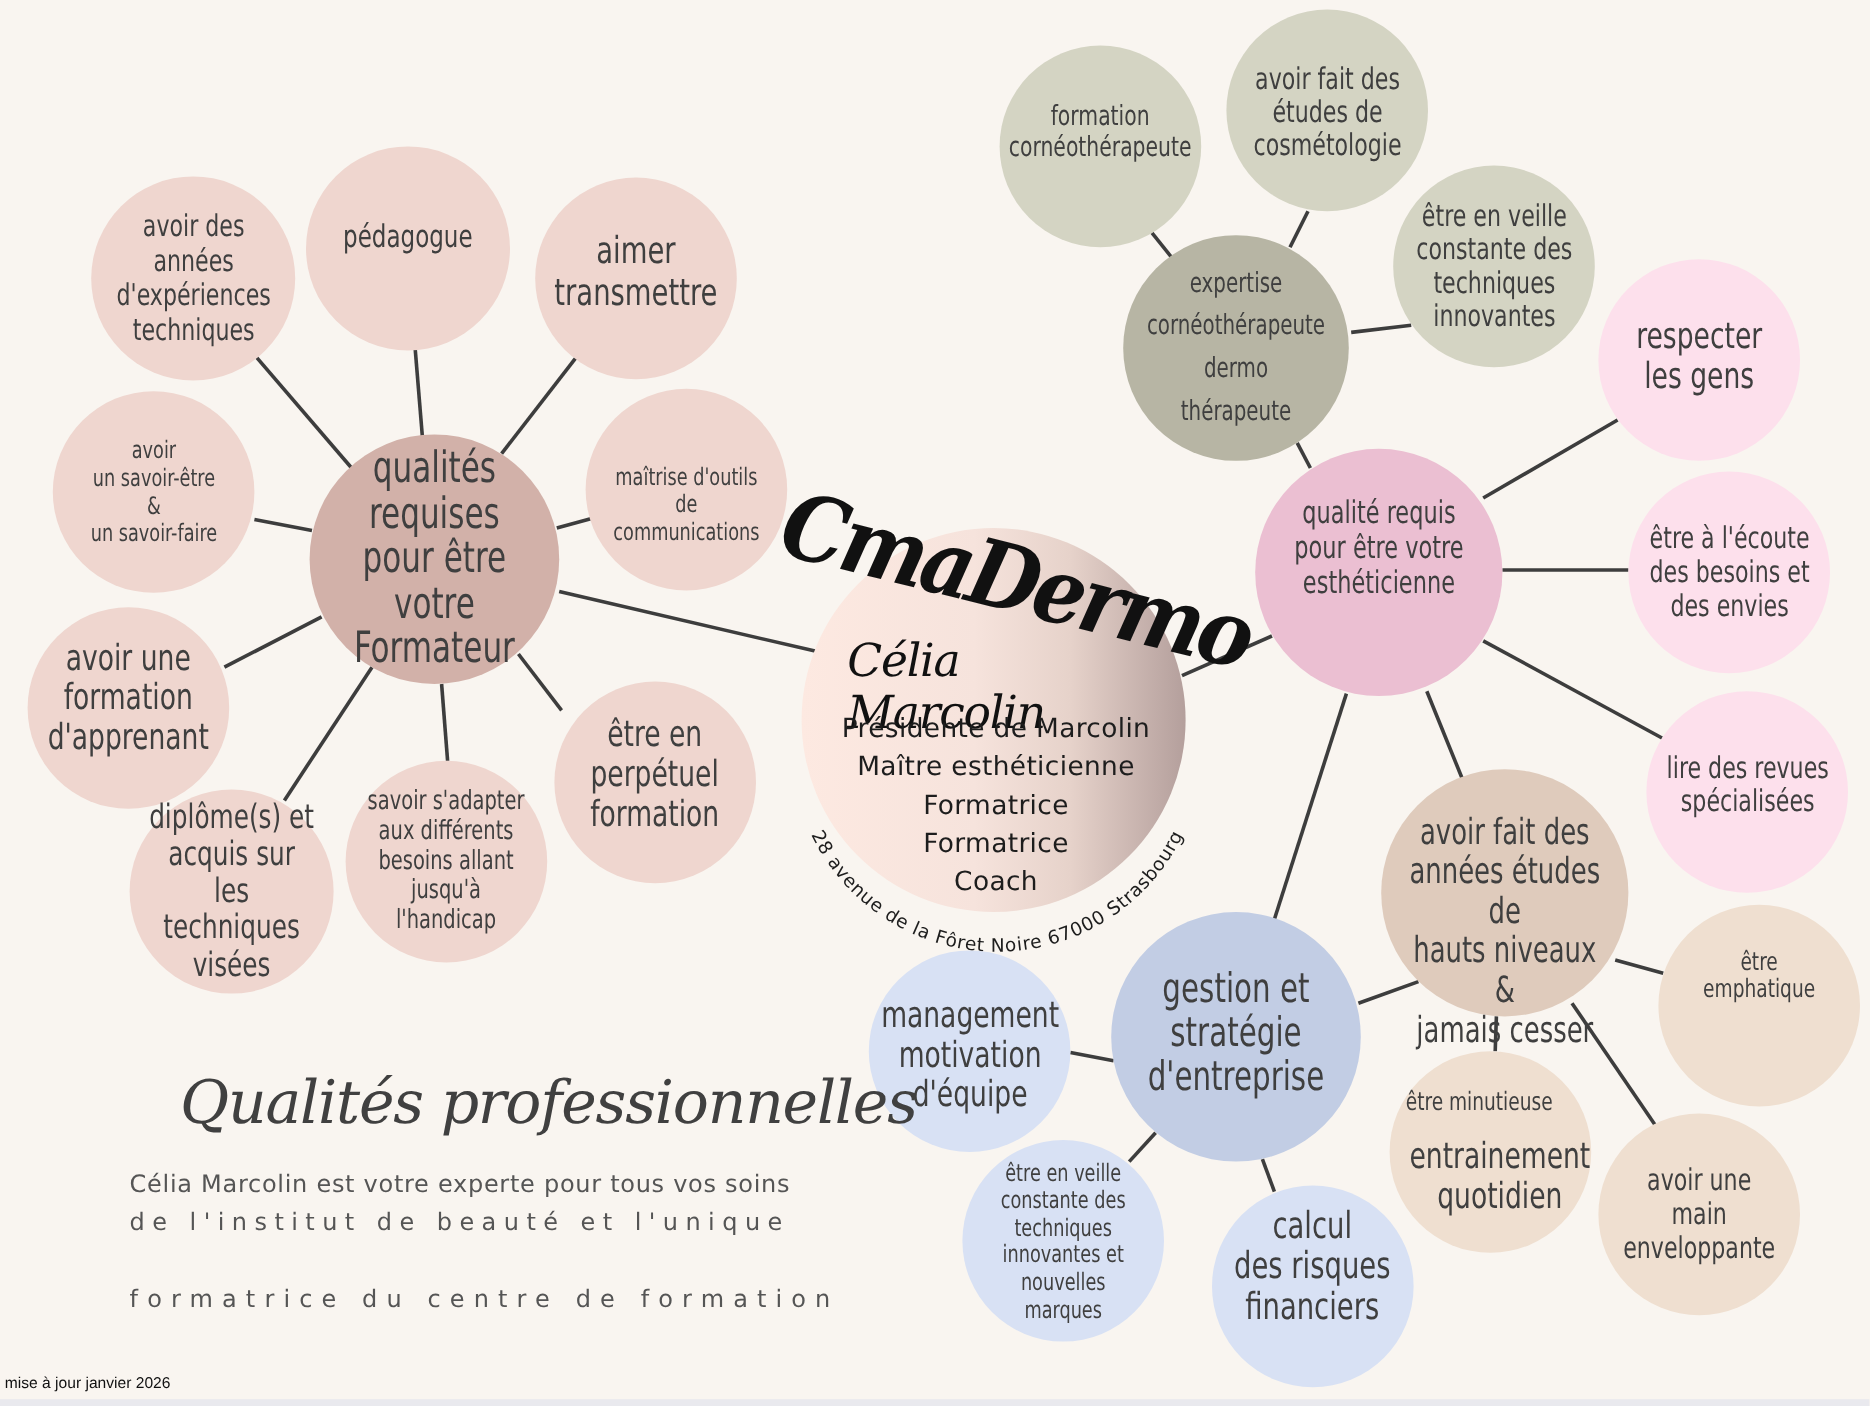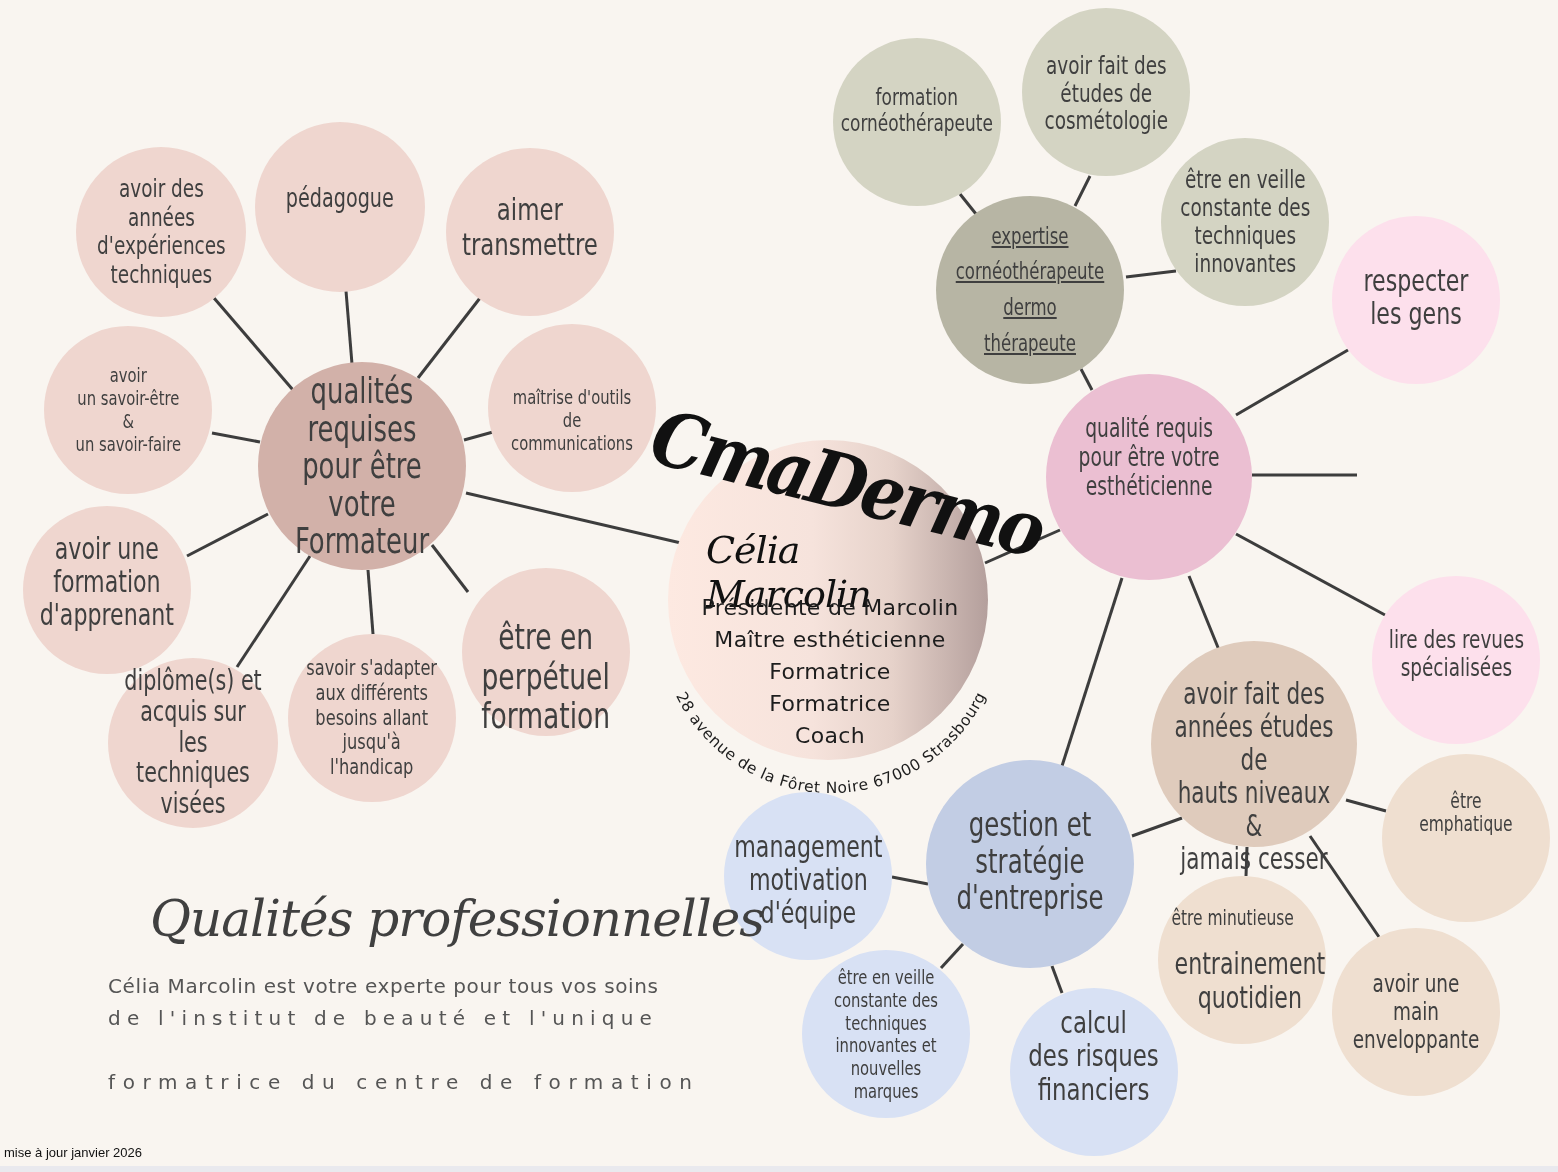--- a/index.html
+++ b/index.html
@@ -146,21 +146,21 @@
 techniques
 visées</span>
   </div>
   <div class="node" style="left:288px;top:634px;width:168px;height:168px;background:#efd6cf;font-size:22px;line-height:1.13;">
     <span>savoir s'adapter
 aux différents
 besoins allant
 jusqu'à
 l'handicap</span>
   </div>
-  <div class="node" style="left:462px;top:568px;width:168px;height:168px;background:#efd6cf;font-size:36px;line-height:1.1;align-items:flex-end;padding-top:28px;">
+  <div class="node" style="left:462px;top:568px;width:168px;height:168px;background:#efd6cf;font-size:30px;line-height:1.1;align-items:flex-start;padding-top:28px;">
     <span>être en
 perpétuel
 formation</span>
   </div>
   <div class="node hub" style="left:258px;top:362px;width:208px;height:208px;background:#d2b1a9;font-size:36px;line-height:1.04;">
     <span>qualités
 requises
 pour être votre
 Formateur</span>
   </div>
@@ -192,29 +192,34 @@
     <span>avoir fait des
 études de
 cosmétologie</span>
   </div>
   <div class="node" style="left:1161px;top:138px;width:168px;height:168px;background:#d4d4c3;font-size:25px;line-height:1.12;">
     <span>être en veille
 constante des
 techniques
 innovantes</span>
   </div>
-  <div class="node hub" style="left:936px;top:196px;width:188px;height:188px;background:#b7b5a4;font-size:23px;line-height:1.55;text-decoration:underline;">
+  <div class="node hub" style="left:936px;top:196px;width:188px;height:188px;background:#b7b5a4;font-size:23px;line-height:1.55;">
     <span>expertise
 cornéothérapeute
 dermo thérapeute</span>
   </div>
 
   <div class="node" style="left:1332px;top:216px;width:168px;height:168px;background:#fde0ec;font-size:30px;line-height:1.1;align-items:flex-start;padding-top:48px;">
     <span>respecter
 les gens</span>
+  </div>
+  <div class="node" style="left:1357px;top:393px;width:168px;height:168px;background:#fde0ec;font-size:25px;line-height:1.12;">
+    <span>être à l'écoute
+des besoins et
+des envies</span>
   </div>
   <div class="node" style="left:1372px;top:576px;width:168px;height:168px;background:#fde0ec;font-size:25px;line-height:1.12;align-items:flex-start;padding-top:50px;">
     <span>lire des revues
 spécialisées</span>
   </div>
   <div class="node hub" style="left:1046px;top:374px;width:206px;height:206px;background:#ebbfd2;font-size:26px;line-height:1.12;align-items:flex-start;padding-top:40px;">
     <span>qualité requis
 pour être votre
 esthéticienne</span>
   </div>

